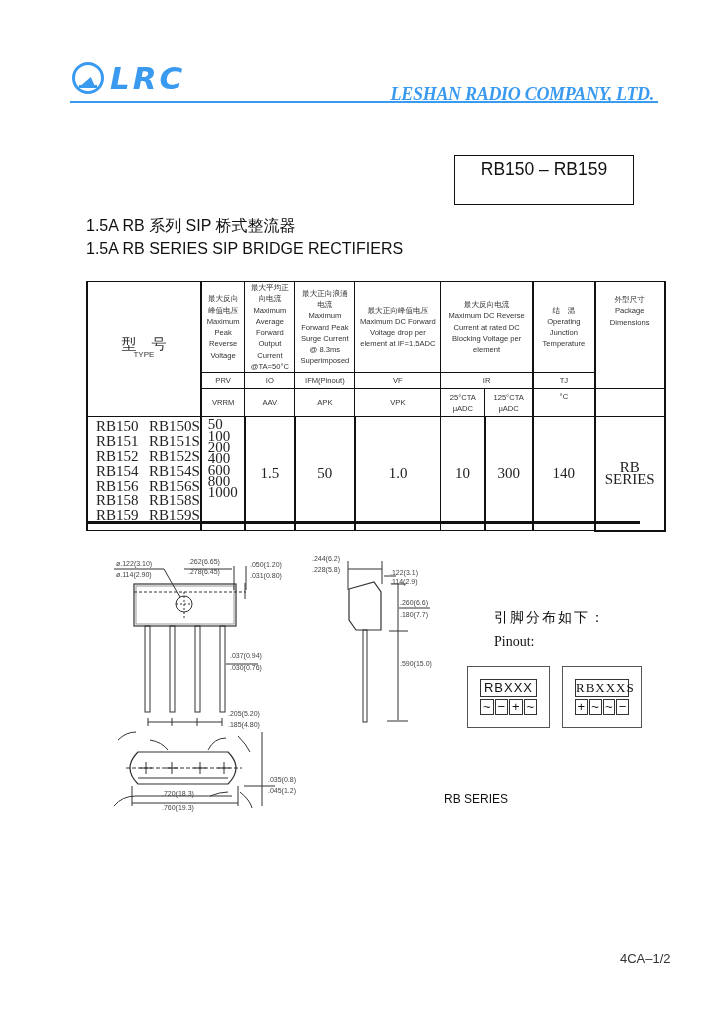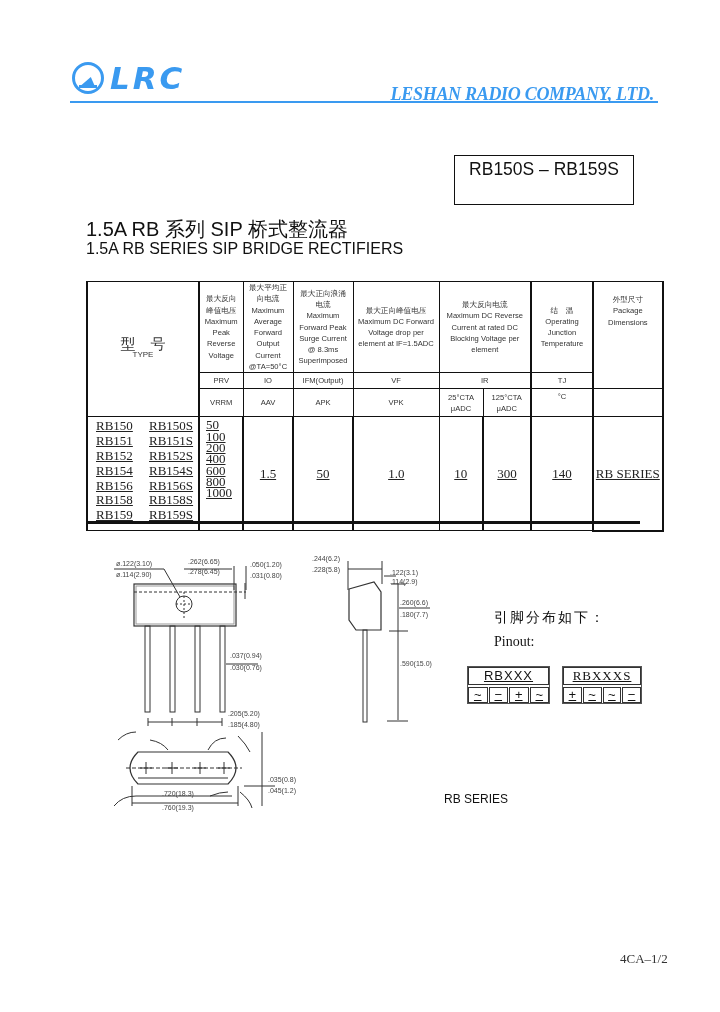--- a/index.html
+++ b/index.html
@@ -11,61 +11,61 @@
   .logo-circle { position:absolute; left:0; top:2px; width:32px; height:32px; border:3px solid #3a9af0; border-radius:50%; box-sizing:border-box; }
   .logo-circle:after { content:""; position:absolute; left:6px; top:12px; width:0; height:0; border-left:8px solid transparent; border-right:8px solid transparent; border-bottom:10px solid #3a9af0; transform:skewX(-20deg); }
   .logo-circle:before { content:""; position:absolute; left:4px; top:20px; width:18px; height:3px; background:#3a9af0; }
   .logo-text { position:absolute; left:38px; top:0px; font-family:"DejaVu Sans", sans-serif; font-weight:bold; font-style:italic; font-size:31px; letter-spacing:3px; color:#3a9af0; }
   .company { right:66px; top:84px; font-family:"Liberation Serif", serif; font-style:italic; font-weight:bold; font-size:18px; color:#3a9af0; letter-spacing:-0.3px; }
   .header-rule { left:70px; top:101px; width:588px; height:2px; background:#3a9af0; }
 
   
   .part-box { left:454px; top:155px; width:180px; height:50px; border:1.5px solid #111; box-sizing:border-box; text-align:center; font-size:17.5px; line-height:22px; padding-top:2px; }
 
-  .title-cn { left:86px; top:216px; font-size:20px; }
+  .title-cn { left:86px; top:216px; font-size:16px; }
   .title-en { left:86px; top:240px; font-size:16px; }
 
   
   table.spec { position:absolute; left:86px; top:281px; border-collapse:collapse; font-size:7.6px; color:#333; }
   table.spec td { border:1px solid #111; text-align:center; vertical-align:middle; padding:0; line-height:11.3px; }
   table.spec .thick-l { border-left:2.5px solid #111; }
   table.spec .thick-r { border-right:2.5px solid #111; }
-  table.spec .body td { font-family:"Liberation Serif", serif; font-size:13px; color:#222;text-decoration:underline; }
+  table.spec .body td { font-family:"Liberation Serif", serif; font-size:15px; color:#222; }
   table.spec .type-col { text-align:left; line-height:14.8px; font-family:"Liberation Serif", serif; font-size:9.5px; }
   .type-col .row { display:flex; }
   .type-col .row span:first-child { width:53px; padding-left:8px; }
   .vrrm-col { text-align:left !important; padding-left:6px !important; line-height:14.8px; font-family:"Liberation Serif", serif; font-size:9.5px; vertical-align:top !important; }
 
   
   svg.diagram { position:absolute; left:0; top:0; }
   .dim { font-size:7px; fill:#444; font-family:"Liberation Sans", sans-serif; }
 
   
   .pin-cn { left:494px; top:609px; font-family:Liberation Sans, sans-serif; font-size:14px; letter-spacing:2px; }
   .pin-en { left:494px; top:634px; font-family:"Liberation Serif", serif; font-size:14px; }
-  .pin-box { top:666px; border:1.5px solid #555; box-sizing:border-box; padding:0; background:#fff;text-decoration:underline; }
+  .pin-box { top:666px; border:1.5px solid #555; box-sizing:border-box; padding:12px; background:#fff; }
   .pin-name { border:1px solid #333; text-align:center; font-size:13px; height:16px; line-height:16px; letter-spacing:1px; }
   .pin-cells { display:flex; margin-top:2px; }
   .pin-cell { flex:1; border:1px solid #333; text-align:center; font-size:13px; height:14px; line-height:14px; margin-right:1px; }
   .pin-cell:last-child { margin-right:0; }
   .rb-series-label { left:444px; top:792px; font-size:12px; }
-  .page-no { left:620px; top:951px; font-family:Liberation Serif, serif; font-size:13px; color:#333; }
+  .page-no { left:620px; top:951px; font-family:Liberation Sans, sans-serif; font-size:13px; color:#333; }
 </style>
 </head>
 <body>
 
 <div class="abs logo">
   <div class="logo-circle"></div>
   <div class="logo-text">LRC</div>
 </div>
 <div class="abs company">LESHAN RADIO COMPANY, LTD.</div>
 <div class="abs header-rule"></div>
 
 <div class="abs part-box">
-  <div>RB150S – RB159S</div>
+  <div>RB150 – RB159</div>
 </div>
 
 <div class="abs title-cn">1.5A RB 系列 SIP 桥式整流器</div>
 <div class="abs title-en">1.5A RB SERIES SIP BRIDGE RECTIFIERS</div>
 
 <table class="spec">
   <colgroup>
     <col style="width:112px">
       <col style="width:44px">
       <col style="width:50px">
@@ -107,21 +107,21 @@
           <div style="padding:0 3px">Operating Junction Temperature</div>
         </td>
     <td rowspan="2" class="thick-l thick-r" style="vertical-align:top;padding-top:12px">
           <div>外型尺寸</div>
           <div style="padding:0 14px">Package Dimensions</div>
         </td>
   </tr>
   <tr style="height:16px">
     <td class="thick-l">PRV</td>
     <td>IO</td>
-    <td>IFM(Output)</td>
+    <td>IFM(Pinout)</td>
     <td>VF</td>
     <td colspan="2">IR</td>
     <td class="thick-l">TJ</td>
   </tr>
   <tr style="height:28px">
     <td class="thick-l">VRRM</td>
     <td>AAV</td>
     <td>APK</td>
     <td>VPK</td>
     <td>

